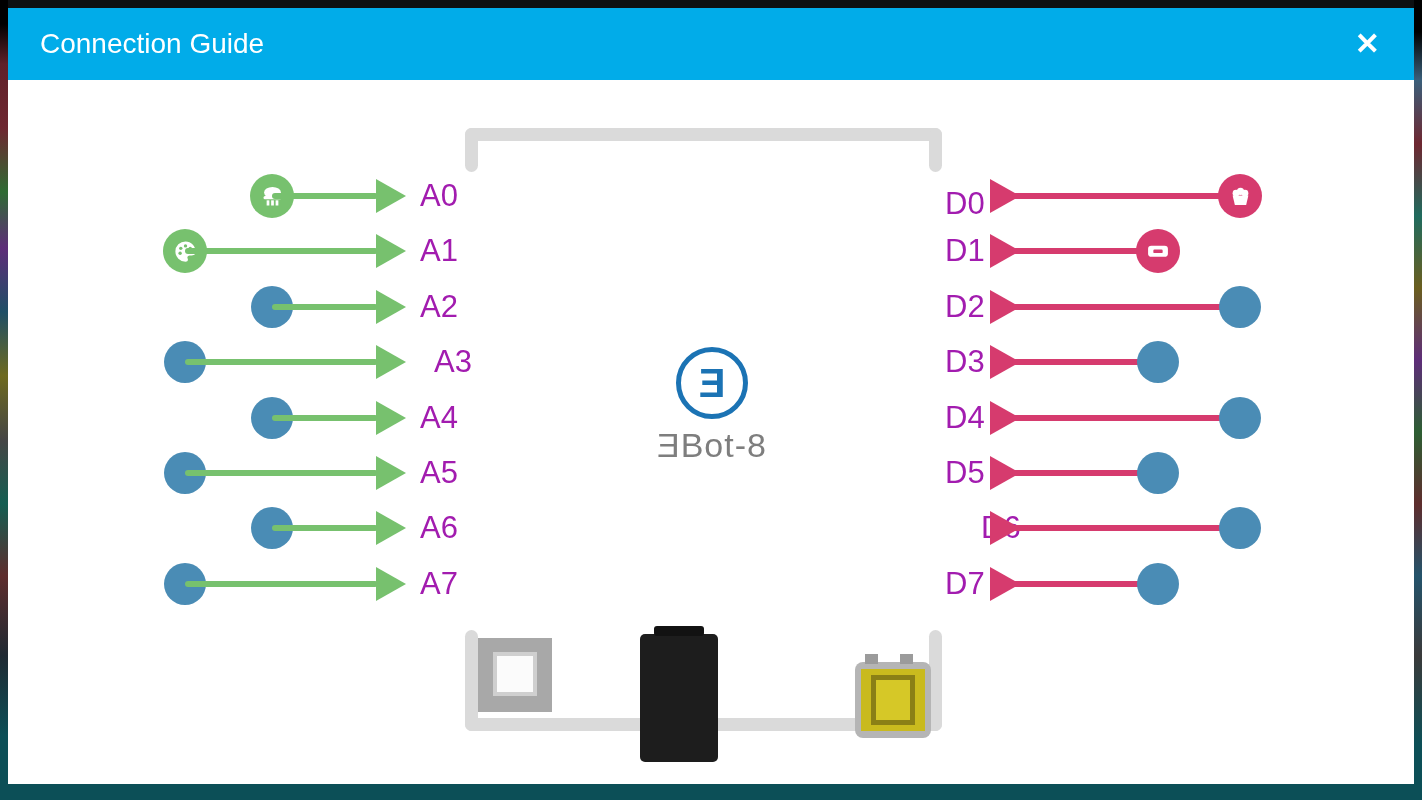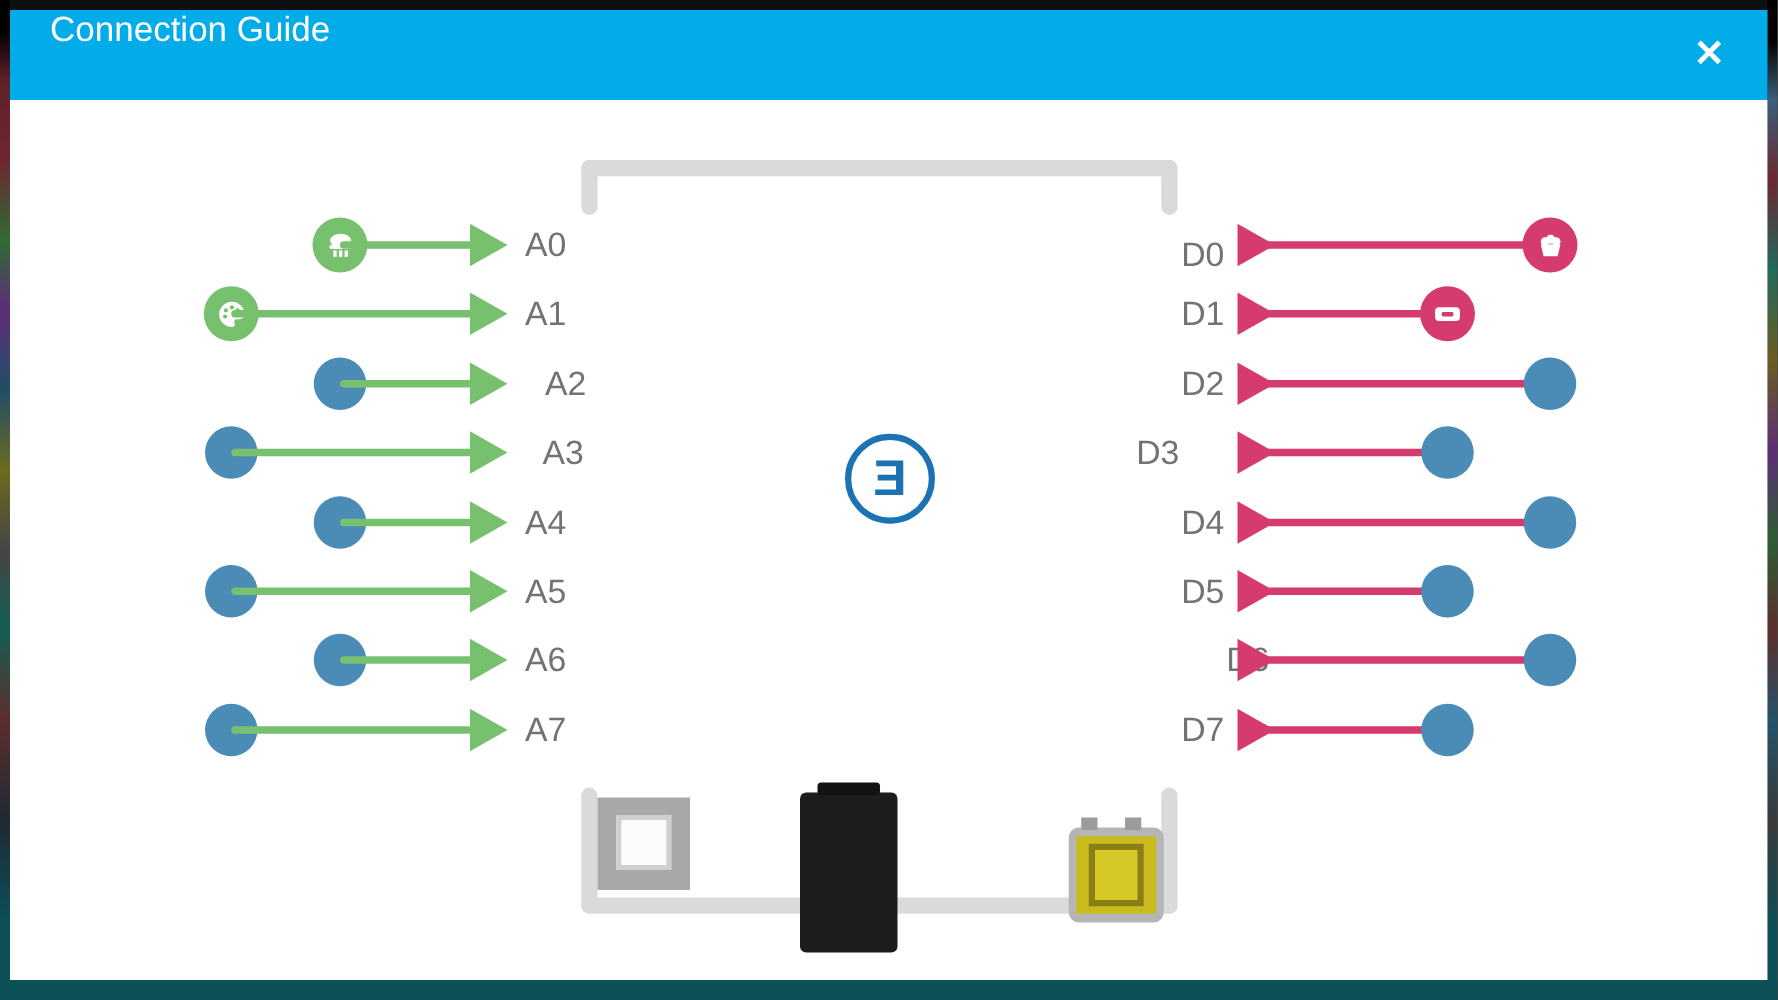--- a/index.html
+++ b/index.html
@@ -5,28 +5,28 @@
   * { margin:0; padding:0; box-sizing:content-box; }
   body { background:#000; font-family:"Liberation Sans", sans-serif; }
   .screen { position:relative; width:1422px; height:800px; background:#0d1012; overflow:hidden; }
 
   .edge-strip { position:absolute; top:0; width:8px; height:800px; }
   .edge-strip.left  { left:0;  background:linear-gradient(#000 0 3%, #5f2129 8%, #6e2731 16%, #2f6b33 24%, #5e2d79 31%, #1f4f66 39%, #6e6a1f 47%, #454545 55%, #145e52 63%, #5e2d2d 72%, #1f2a33 82%, #0c4f57 92%, #0c4f57 100%); }
   .edge-strip.right { right:0; background:linear-gradient(#000 0 4%, #3a5f7a 10%, #6e2731 18%, #206b5e 27%, #6a5e1f 36%, #5e2d79 45%, #2d5e33 54%, #5e2d2d 63%, #24536b 72%, #3a3a3a 82%, #0c4f57 93%, #0c4f57 100%); }
   .footer-strip { position:absolute; left:0; bottom:0; width:1422px; height:16px; background:var(--footer-bg,#0c4f57); }
 
   .dialog { position:absolute; left:8px; top:8px; width:1406px; height:776px; }
-  .dialog-header { position:absolute; left:0; top:0; width:100%; height:72px; background:var(--header-bg,#01ace9); display:flex; align-items:flex-start; }
+  .dialog-header { position:absolute; left:0; top:0; width:100%; height:72px; background:var(--header-bg,#01ace9); display:flex; align-items:center; }
   .dialog-title { margin-left:32px; font-size:28px; color:#ffffff; }
   .close-btn { position:absolute; right:26px; top:50%; transform:translateY(-50%); background:none; border:none; color:#fff; font-size:30px; font-weight:bold; cursor:pointer; line-height:1; padding:4px 8px; }
   .dialog-body { position:absolute; left:0; top:72px; width:1406px; height:704px; background:#ffffff; }
 
   .frame { position:absolute; background:#dadada; border-radius:7px; }
 
-  .pin-label { position:absolute; font-size:27px; line-height:38px; color:#737373; white-space:nowrap; }
+  .pin-label { position:absolute; font-size:31px; line-height:38px; color:#a21caf; white-space:nowrap; }
   .wire { position:absolute; height:6px; border-radius:3px; }
   .wire.analog  { background:var(--analog,#77c16e); }
   .wire.digital { background:var(--digital,#d63b6e); }
   .arrow { position:absolute; width:0; height:0; border-top:17px solid transparent; border-bottom:17px solid transparent; }
   .arrow.analog  { border-left:30px solid var(--analog,#77c16e); }
   .arrow.digital { border-left:30px solid var(--digital,#d63b6e); }
   .node { position:absolute; width:42px; height:42px; border-radius:50%; background:var(--node-blue,#4a8cb5); }
   .icon-node { position:absolute; width:44px; height:44px; border-radius:50%; display:flex; align-items:center; justify-content:center; }
   .icon-node.analog  { background:var(--analog,#77c16e); }
   .icon-node.digital { background:var(--digital,#d63b6e); }
@@ -67,20 +67,21 @@
       <span style="position:absolute;left:847px;top:582px;width:76px;height:76px;background:#b5b5b5;border-radius:8px">
         <span style="position:absolute;left:10px;top:-8px;width:13px;height:10px;background:#9b9b9b"></span>
         <span style="position:absolute;left:45px;top:-8px;width:13px;height:10px;background:#9b9b9b"></span>
         <span style="position:absolute;left:6px;top:7px;width:64px;height:62px;background:#c9ba1e"></span>
         <span style="position:absolute;left:16px;top:13px;width:44px;height:50px;border:5px solid #8a7f16;box-sizing:border-box;background:#d6c827"></span>
       </span>
 
       <div class="logo-circle">
         <span class="logo-letter">Ǝ</span>
       </div>
+      <div class="board-name">ƎBot-8</div>
 
       <div>
         <span class="icon-node analog" style="left:242px;top:94px">
           <svg width="27" height="27" viewBox="0 0 24 24">
               <ellipse cx="12" cy="8.5" rx="7.5" ry="5" fill="#fff"></ellipse>
               <rect x="4" y="11.6" width="16" height="2.8" rx="1.4" fill="#fff"></rect>
               <rect x="6.8" y="15.4" width="2.4" height="4.6" fill="#fff"></rect>
               <rect x="10.8" y="15.4" width="2.4" height="4.6" fill="#fff"></rect>
               <rect x="14.8" y="15.4" width="2.4" height="4.6" fill="#fff"></rect>
             </svg>
@@ -102,21 +103,21 @@
         </span>
         <span class="wire analog" style="left:177px;top:168px;width:193px"></span>
         <span class="arrow analog" style="left:368px;top:154px"></span>
         <span class="pin-label" style="left:412px;top:152px">A1</span>
       </div>
 
       <div>
         <span class="node" style="left:243px;top:206px"></span>
         <span class="wire analog" style="left:264px;top:224px;width:106px"></span>
         <span class="arrow analog" style="left:368px;top:210px"></span>
-        <span class="pin-label" style="left:428px;top:208px">A2</span>
+        <span class="pin-label" style="left:412px;top:208px">A2</span>
       </div>
 
       <div>
         <span class="node" style="left:156px;top:261px"></span>
         <span class="wire analog" style="left:177px;top:279px;width:193px"></span>
         <span class="arrow analog" style="left:368px;top:265px"></span>
         <span class="pin-label" style="left:426px;top:263px">A3</span>
       </div>
 
       <div>
@@ -174,21 +175,21 @@
       </div>
 
       <div>
         <span class="pin-label" style="left:937px;top:208px">D2</span>
         <span class="arrow digital" style="left:982px;top:210px"></span>
         <span class="wire digital" style="left:1004px;top:224px;width:228px"></span>
         <span class="node" style="left:1211px;top:206px"></span>
       </div>
 
       <div>
-        <span class="pin-label" style="left:901px;top:263px">D3</span>
+        <span class="pin-label" style="left:937px;top:263px">D3</span>
         <span class="arrow digital" style="left:982px;top:265px"></span>
         <span class="wire digital" style="left:1004px;top:279px;width:146px"></span>
         <span class="node" style="left:1129px;top:261px"></span>
       </div>
 
       <div>
         <span class="pin-label" style="left:937px;top:319px">D4</span>
         <span class="arrow digital" style="left:982px;top:321px"></span>
         <span class="wire digital" style="left:1004px;top:335px;width:228px"></span>
         <span class="node" style="left:1211px;top:317px"></span>

